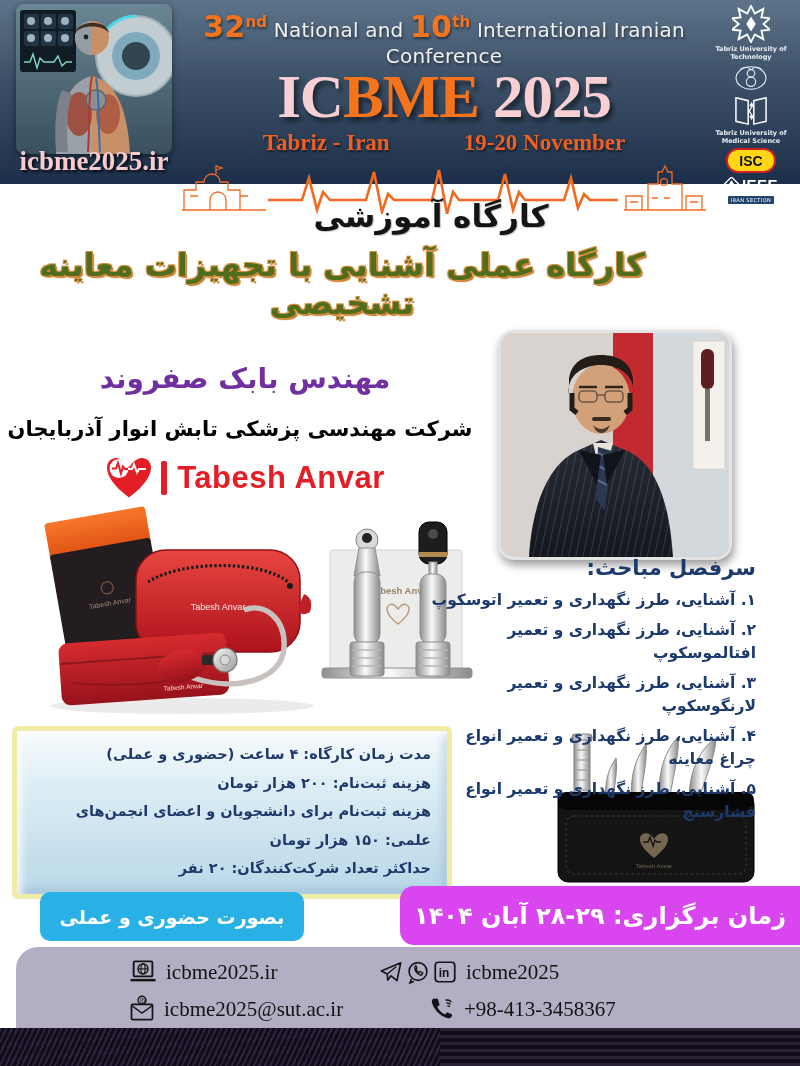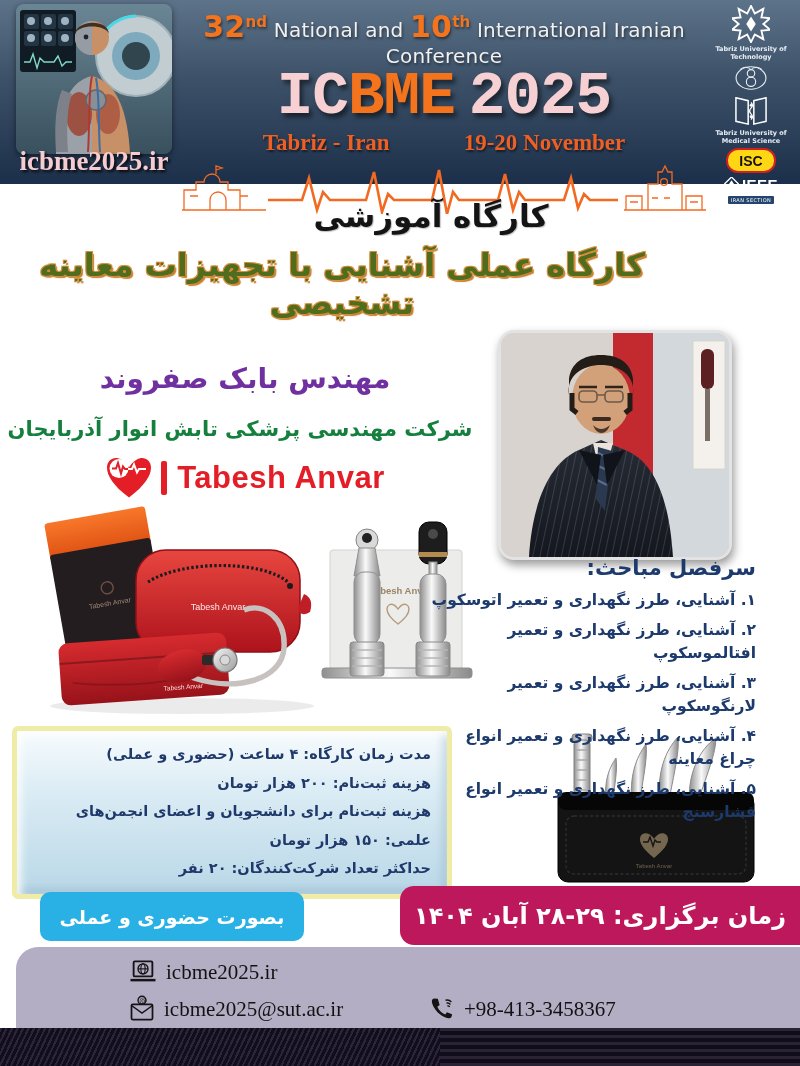--- a/index.html
+++ b/index.html
@@ -12,21 +12,21 @@
   .hdr-img{position:absolute;left:16px;top:4px;width:156px;height:150px;border-radius:8px;
            overflow:hidden;box-shadow:0 2px 6px rgba(0,0,0,.5);}
   .hdr-site{position:absolute;left:6px;top:146px;width:176px;text-align:center;
             font-family:"Liberation Serif",serif;font-weight:bold;font-size:27px;
             color:#f6ccd0;text-shadow:2px 2px 3px rgba(0,0,0,.85);}
   .hdr-center{position:absolute;left:180px;top:0;width:528px;text-align:center;}
   .conf-line{margin-top:9px;color:#f1f1f1;font-size:20px;letter-spacing:.2px;
              text-shadow:1px 2px 3px rgba(0,0,0,.5);}
   .conf-line .num{color:#f4731d;font-weight:bold;font-size:30px;}
   .conf-line sup{color:#f4731d;font-weight:bold;font-size:15px;position:relative;top:-2px;}
-  .brand-line{margin-top:-2px;font-family:Liberation Mono, monospace;font-weight:bold;
+  .brand-line{margin-top:-2px;font-family:Liberation Serif, serif;font-weight:bold;
               font-size:61px;line-height:62px;letter-spacing:-1px;
               text-shadow:3px 4px 5px rgba(0,0,0,.55);}
   .brand-line .pink{color:#f6d0d3;}
   .brand-line .orange{color:#f4731d;}
   .brand-line .yr{margin-left:14px;}
   .loc-row{margin-top:2px;display:flex;justify-content:center;gap:74px;
            font-family:"Liberation Serif",serif;font-weight:bold;font-size:23px;color:#ef5f22;
            text-shadow:1px 2px 2px rgba(0,0,0,.5);}
   .ecg-wrap{margin-top:2px;}
   .hdr-logos{position:absolute;right:6px;top:5px;width:86px;display:flex;flex-direction:column;
@@ -45,21 +45,21 @@
   .t-green{position:absolute;left:0;top:246px;width:684px;text-align:center;
            font-size:32px;font-weight:bold;color:#4f6d1d;
            text-shadow:-1px -1px 0 #d98e3d,1px -1px 0 #d98e3d,-1px 1px 0 #d98e3d,2px 2px 1px #c97f2e;}
 
   
   .photo{position:absolute;left:498px;top:330px;width:228px;height:224px;border-radius:16px;
          overflow:hidden;border:3px solid #e3e3e3;box-shadow:2px 5px 10px rgba(0,0,0,.4);background:#d8d3ce;}
   .sp-name{position:absolute;left:20px;top:362px;width:450px;text-align:center;
            font-size:28px;font-weight:bold;color:#7030a0;}
   .sp-co{position:absolute;left:5px;top:417px;width:470px;text-align:center;
-         font-size:21px;font-weight:bold;color:#15803d;}
+         font-size:21px;font-weight:bold;color:#000000;}
   .brand-logo{position:absolute;left:20px;top:455px;width:450px;display:flex;
               align-items:center;justify-content:center;gap:2px;}
   .brand-bar{display:inline-block;width:6px;height:34px;background:#e41e26;border-radius:2px;margin:0 8px 0 6px;}
   .brand-text{font-family:"Liberation Sans",sans-serif;font-weight:bold;font-size:31px;
               color:#e41e26;letter-spacing:.5px;}
 
   
   .bp-kit{position:absolute;left:32px;top:498px;}
   .oto-set{position:absolute;left:316px;top:492px;}
   .laryngo{position:absolute;left:544px;top:732px;}
@@ -70,21 +70,21 @@
   .topic{font-size:15.5px;font-weight:bold;line-height:23px;margin-bottom:7px;}
 
   
   .infobox{position:absolute;left:12px;top:726px;width:404px;border:5px solid #efeca8;border-radius:6px;
            background:linear-gradient(180deg,#f7fbfd 0%,#dcedf5 35%,#b9d7e7 100%);
            box-shadow:inset 4px 4px 8px rgba(255,255,255,.95),inset -4px -4px 8px rgba(110,150,175,.35);
            direction:rtl;padding:9px 16px 11px 10px;}
   .info-line{font-size:14.5px;font-weight:bold;color:#20396b;line-height:28.5px;}
 
   
-  .banner-orange{position:absolute;left:400px;top:886px;width:400px;height:59px;background:#be185d;
+  .banner-orange{position:absolute;left:400px;top:886px;width:400px;height:59px;background:#d946ef;
                  border-radius:14px 0 0 14px;display:flex;align-items:center;justify-content:center;
                  direction:rtl;color:#fff;font-weight:bold;font-size:24px;}
   .banner-blue{position:absolute;left:40px;top:892px;width:264px;height:49px;background:#29b1e6;
                border-radius:10px;display:flex;align-items:center;justify-content:center;
                direction:rtl;color:#fff;font-weight:bold;font-size:19px;}
 
   
   .footer{position:absolute;left:16px;top:947px;width:784px;height:81px;background:#b4aec5;
           border-radius:22px 0 0 0;}
   .f-item{position:absolute;display:flex;align-items:center;gap:8px;
@@ -391,20 +391,38 @@
       <svg width="30" height="26" viewBox="0 0 24 20">
         <rect x="4.5" y="1.5" width="15" height="12" rx="1" fill="none" stroke="#141414" stroke-width="1.5"></rect>
         <circle cx="12" cy="7.5" r="4" fill="none" stroke="#141414" stroke-width="1.1"></circle>
         <ellipse cx="12" cy="7.5" rx="1.7" ry="4" fill="none" stroke="#141414" stroke-width="0.9"></ellipse>
         <line x1="8" y1="7.5" x2="16" y2="7.5" stroke="#141414" stroke-width="0.9"></line>
         <path d="M2,16.5 h20" stroke="#141414" stroke-width="2"></path>
       </svg>
       <span>icbme2025.ir</span>
     </div>
 
+    <div class="f-item f-soc">
+      <span class="soc-icons">
+        <svg width="26" height="26" viewBox="0 0 24 24">
+          <path d="M3,11 L21,3.5 L17.5,20 L12,15.5 L9,19.5 L8.6,13.8 Z" fill="none" stroke="#141414" stroke-width="1.5" stroke-linejoin="round"></path>
+          <path d="M8.6,13.8 L17,7" stroke="#141414" stroke-width="1.2"></path>
+        </svg>
+        <svg width="26" height="26" viewBox="0 0 24 24">
+          <circle cx="12" cy="11.5" r="8.2" fill="none" stroke="#141414" stroke-width="1.5"></circle>
+          <path d="M6,18.6 L4.6,22 L8.2,20.8" fill="none" stroke="#141414" stroke-width="1.5"></path>
+          <path d="M9,7.5 c-0.5,3.5 2.5,6.5 6,7.5 l1.5,-2 -2.5,-1.5 -1,1 c-1.5,-0.8 -2.5,-1.8 -3,-3.2 l1,-1 -1,-2.3 Z" fill="none" stroke="#141414" stroke-width="1.2"></path>
+        </svg>
+        <svg width="26" height="26" viewBox="0 0 24 24">
+          <rect x="3" y="3" width="18" height="18" rx="3" fill="none" stroke="#141414" stroke-width="1.6"></rect>
+          <text x="6.2" y="17" font-size="11" font-weight="bold" fill="#141414" font-family="Liberation Sans, sans-serif">in</text>
+        </svg>
+      </span>
+      <span>icbme2025</span>
+    </div>
 
     <div class="f-item f-mail">
       <svg width="28" height="28" viewBox="0 0 24 24">
         <rect x="3" y="8" width="18" height="13" rx="1" fill="none" stroke="#141414" stroke-width="1.5"></rect>
         <path d="M3,9 L12,15.5 L21,9" fill="none" stroke="#141414" stroke-width="1.3"></path>
         <circle cx="12" cy="4.5" r="3.4" fill="none" stroke="#141414" stroke-width="1.2"></circle>
         <text x="9.6" y="6.8" font-size="6.5" fill="#141414" font-family="DejaVu Sans, sans-serif">@</text>
       </svg>
       <span>icbme2025@sut.ac.ir</span>
     </div>

